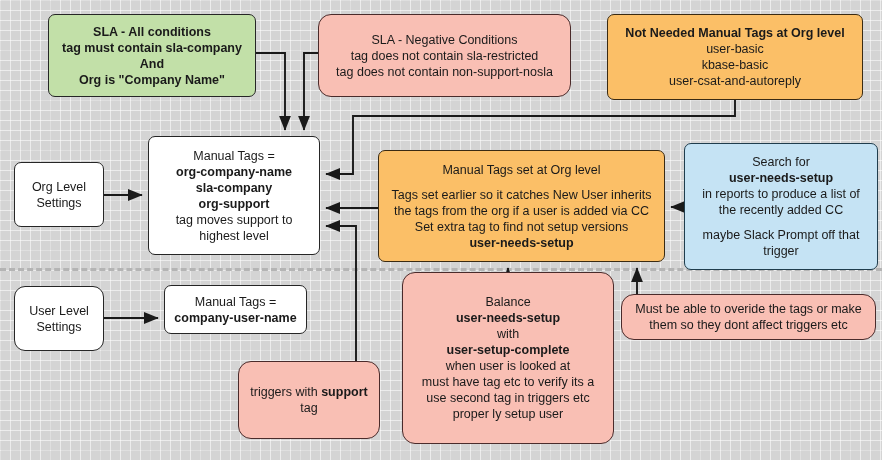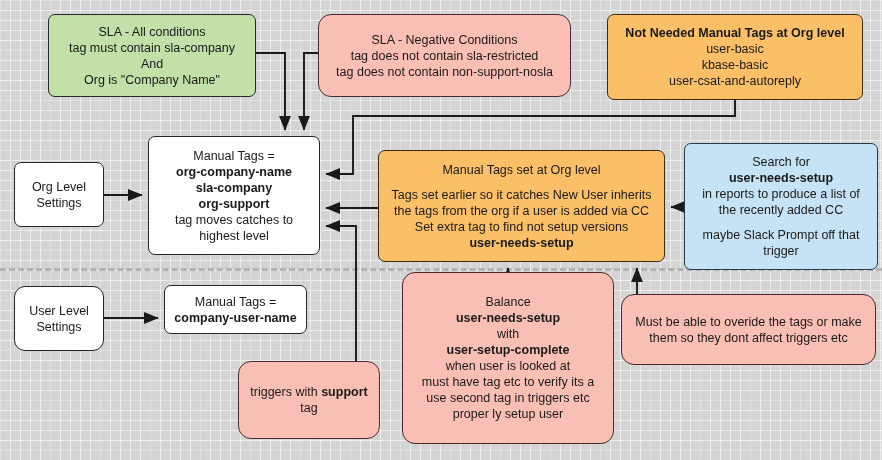--- a/index.html
+++ b/index.html
@@ -45,21 +45,21 @@
     text-align: center;
     color: #1a1a1a;
     font-size: 12.5px;
     line-height: 16px;
     padding: 4px 6px;
     overflow: hidden;
   }
   .node .ln { display: block; white-space: nowrap; }
   .node .ln.b { font-weight: bold; }
   .node .ln.sp { height: 9px; }
-  .n-green  { background: #c2e0a8; }
+  .n-green  { background: #c2e0a8; font-weight: bold; }
   .n-pink   { background: #f9bfb4; border-color: #4a2b2b; border-radius: 13px; }
   .n-orange { background: #fbbf67; border-color: #3a2a12; }
   .n-blue   { background: #c5e3f4; border-color: #1f3d4d; }
   .n-white  { background: #ffffff; }
   .divider {
     position: absolute;
     left: 0;
     width: 882px;
     height: 0;
     border-top: 3px dashed #b4b4b4;
@@ -118,21 +118,21 @@
         <span class="ln b">Not Needed Manual Tags at Org level</span>
         <span class="ln">user-basic</span>
         <span class="ln">kbase-basic</span>
         <span class="ln">user-csat-and-autoreply</span>
       </div>
       <div class="node n-white" style="left: 148px; top: 136px; width: 172px; height: 119px;">
         <span class="ln">Manual Tags =</span>
         <span class="ln b">org-company-name</span>
         <span class="ln b">sla-company</span>
         <span class="ln b">org-support</span>
-        <span class="ln">tag moves catches to</span>
+        <span class="ln">tag moves support to</span>
         <span class="ln">highest level</span>
       </div>
       <div class="node n-orange" style="left: 378px; top: 150px; width: 287px; height: 112px;">
         <span class="ln">Manual Tags set at Org level</span>
         <span class="ln sp"></span>
         <span class="ln">Tags set earlier so it catches New User inherits</span>
         <span class="ln">the tags from the org if a user is added via CC</span>
         <span class="ln">Set extra tag to find not setup versions</span>
         <span class="ln b">user-needs-setup</span>
       </div>
@@ -164,19 +164,19 @@
       <div class="node n-pink" style="left: 402px; top: 272px; width: 212px; height: 172px;">
         <span class="ln">Balance</span>
         <span class="ln b">user-needs-setup</span>
         <span class="ln">with</span>
         <span class="ln b">user-setup-complete</span>
         <span class="ln">when user is looked at</span>
         <span class="ln">must have tag etc to verify its a</span>
         <span class="ln">use second tag in triggers etc</span>
         <span class="ln">proper ly setup user</span>
       </div>
-      <div class="node n-pink" style="left: 621px; top: 294px; width: 255px; height: 71px;">
+      <div class="node n-pink" style="left: 621px; top: 294px; width: 255px; height: 46px;">
         <span class="ln">Must be able to overide the tags or make</span>
         <span class="ln">them so they dont affect triggers etc</span>
       </div>
     </div>
 
 </div>
 
 </body></html>

